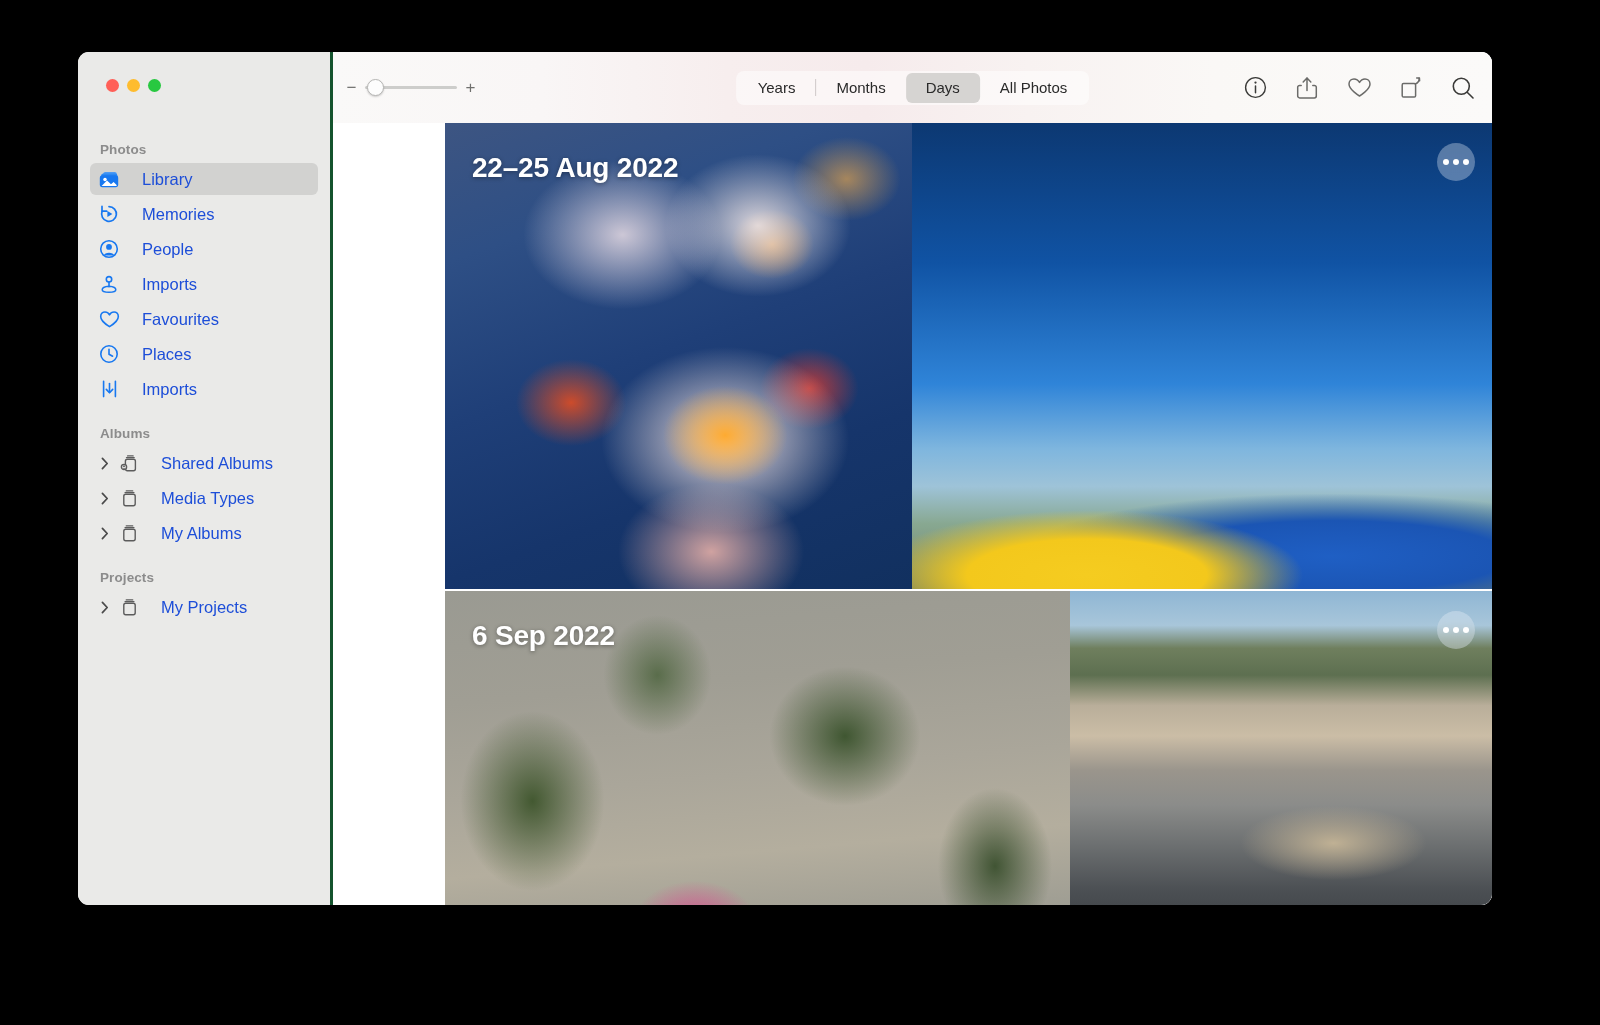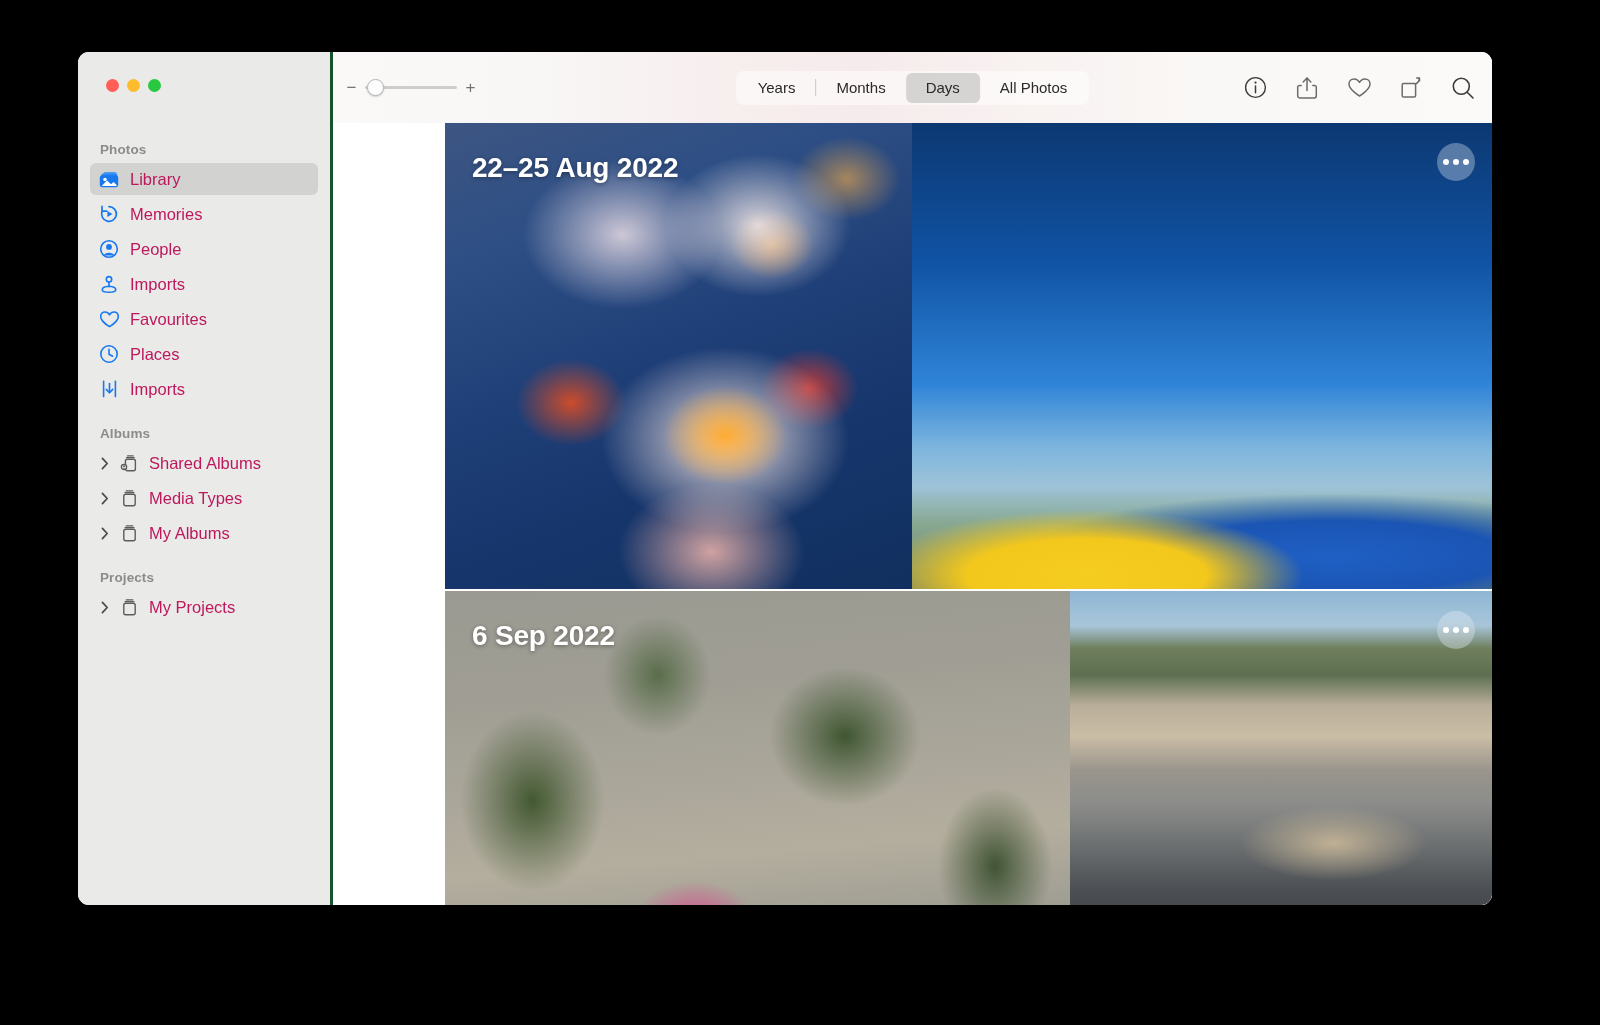--- a/index.html
+++ b/index.html
@@ -95,22 +95,23 @@
     margin-right: 10px;
     display: flex;
     align-items: center;
     justify-content: center;
     color: #1878f0;
   }
   .nav-icon svg { display: block; }
 
   .nav-label {
     font-size: 16.5px;
-    color: #be185d;
+    color: #1d4ed8;
     line-height: 1;
+    margin-left: 12px;
   }
 
   
   .disc-item {
     display: flex;
     align-items: center;
     height: 32px;
     border-radius: 6px;
     padding: 0 8px;
     margin-bottom: 3px;

